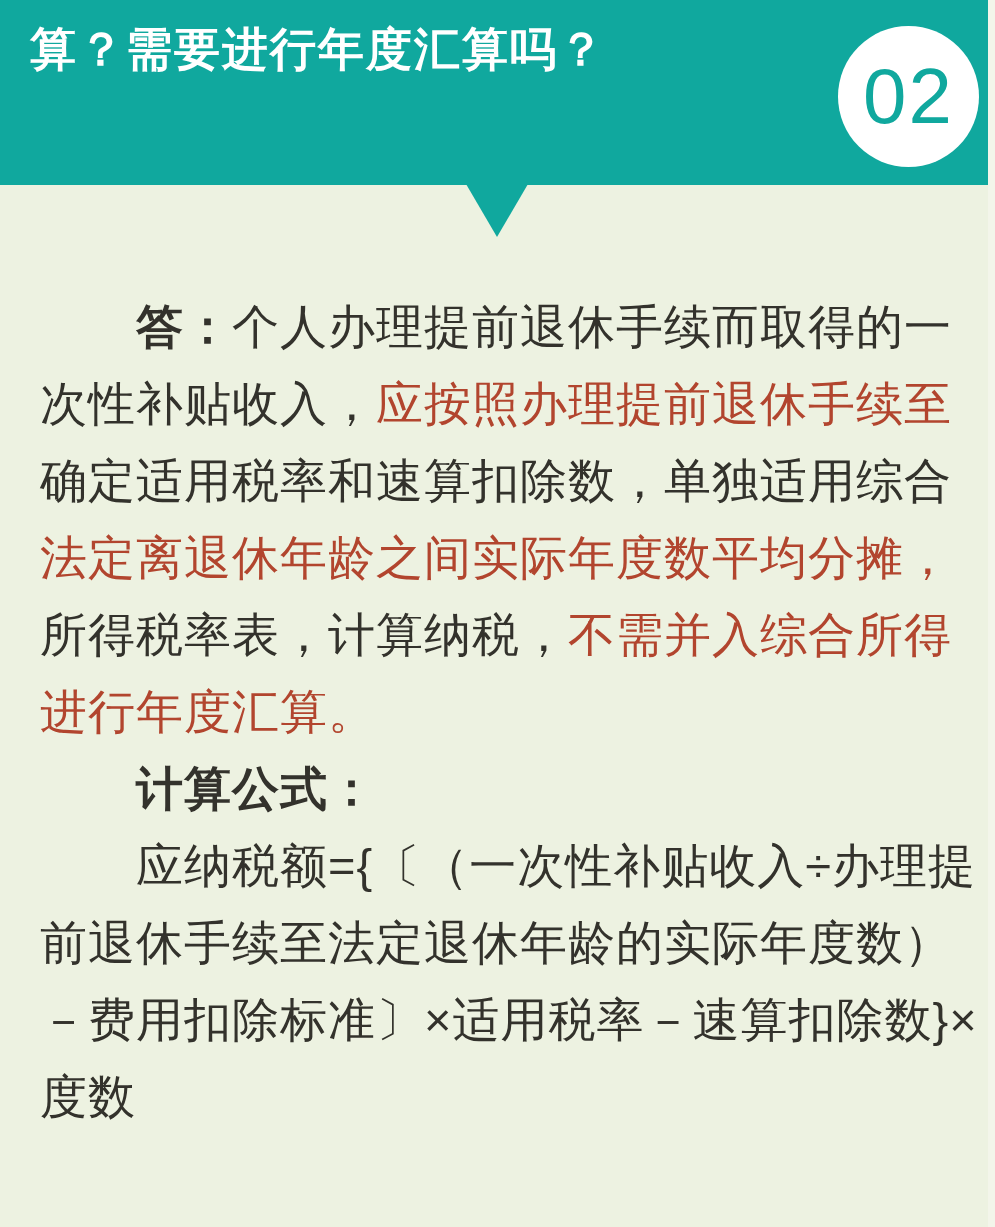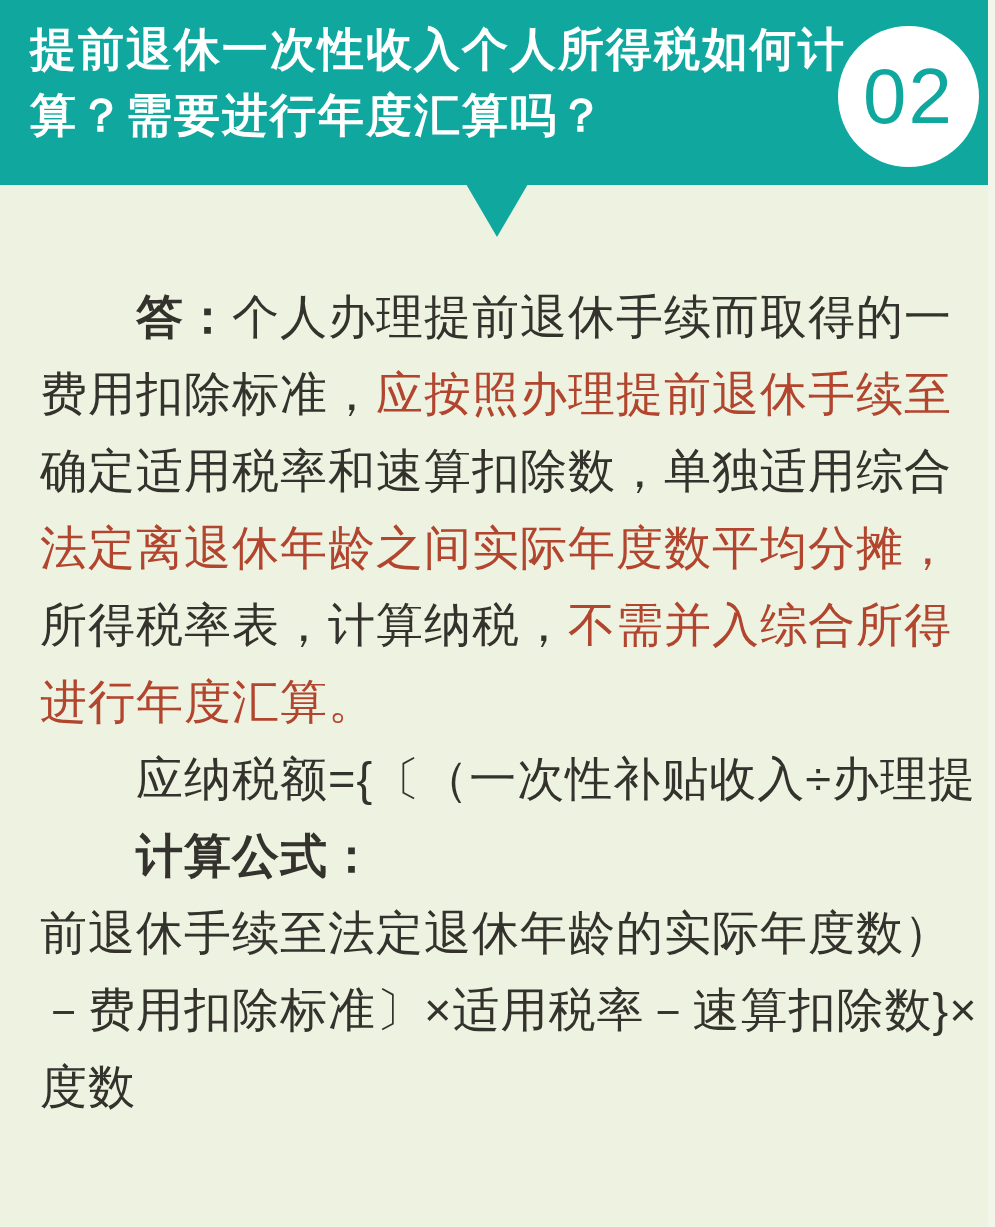--- a/index.html
+++ b/index.html
@@ -69,59 +69,58 @@
     right: 0;
     top: 0;
     width: 7px;
     height: 1227px;
     background: #f3f5ea;
   }
 
   .body-text {
     position: absolute;
     left: 40px;
-    top: 278px;
+    top: 288px;
     width: 920px;
     font-size: 47px;
     line-height: 77px;
     letter-spacing: 1px;
     color: var(--dark, #33322c);
   }
   .line { white-space: nowrap; }
   .line.indent { padding-left: 96px; }
   .seg-dark { color: var(--dark, #33322c); }
   .seg-red { color: var(--red, #b2452e); }
   .bold { font-weight: bold; }
 </style>
 </head>
 <body>
 
 <div class="page">
 
   <div class="header">
     <div class="header-title">
-      <div>提前退休一次性收入个人所得税如何计</div>
       <div>算？需要进行年度汇算吗？</div>
     </div>
     <div class="badge">
       <span class="badge-number">02</span>
     </div>
   </div>
 
   <div class="pointer"></div>
 
   <div class="body-text">
       <div class="line indent"><span class="seg-dark bold">答：</span><span class="seg-dark">个人办理提前退休手续而取得的一</span></div>
-      <div class="line"><span class="seg-dark">费用扣除标准，</span><span class="seg-red">应按照办理提前退休手续至</span></div>
+      <div class="line"><span class="seg-dark">次性补贴收入，</span><span class="seg-red">应按照办理提前退休手续至</span></div>
       <div class="line"><span class="seg-dark">确定适用税率和速算扣除数，单独适用综合</span></div>
       <div class="line"><span class="seg-red">法定离退休年龄之间实际年度数平均分摊，</span></div>
       <div class="line"><span class="seg-dark">所得税率表，计算纳税，</span><span class="seg-red">不需并入综合所得</span></div>
       <div class="line"><span class="seg-red">进行年度汇算。</span></div>
+      <div class="line indent"><span class="seg-dark bold">计算公式：</span></div>
       <div class="line indent"><span class="seg-dark">应纳税额={〔（一次性补贴收入÷办理提</span></div>
-      <div class="line indent"><span class="seg-dark bold">计算公式：</span></div>
       <div class="line"><span class="seg-dark">前退休手续至法定退休年龄的实际年度数）</span></div>
       <div class="line"><span class="seg-dark">－费用扣除标准〕×适用税率－速算扣除数}×</span></div>
       <div class="line"><span class="seg-dark">度数</span></div>
     </div>
 
   <div class="right-strip"></div>
 
 </div>
 
 </body></html>

